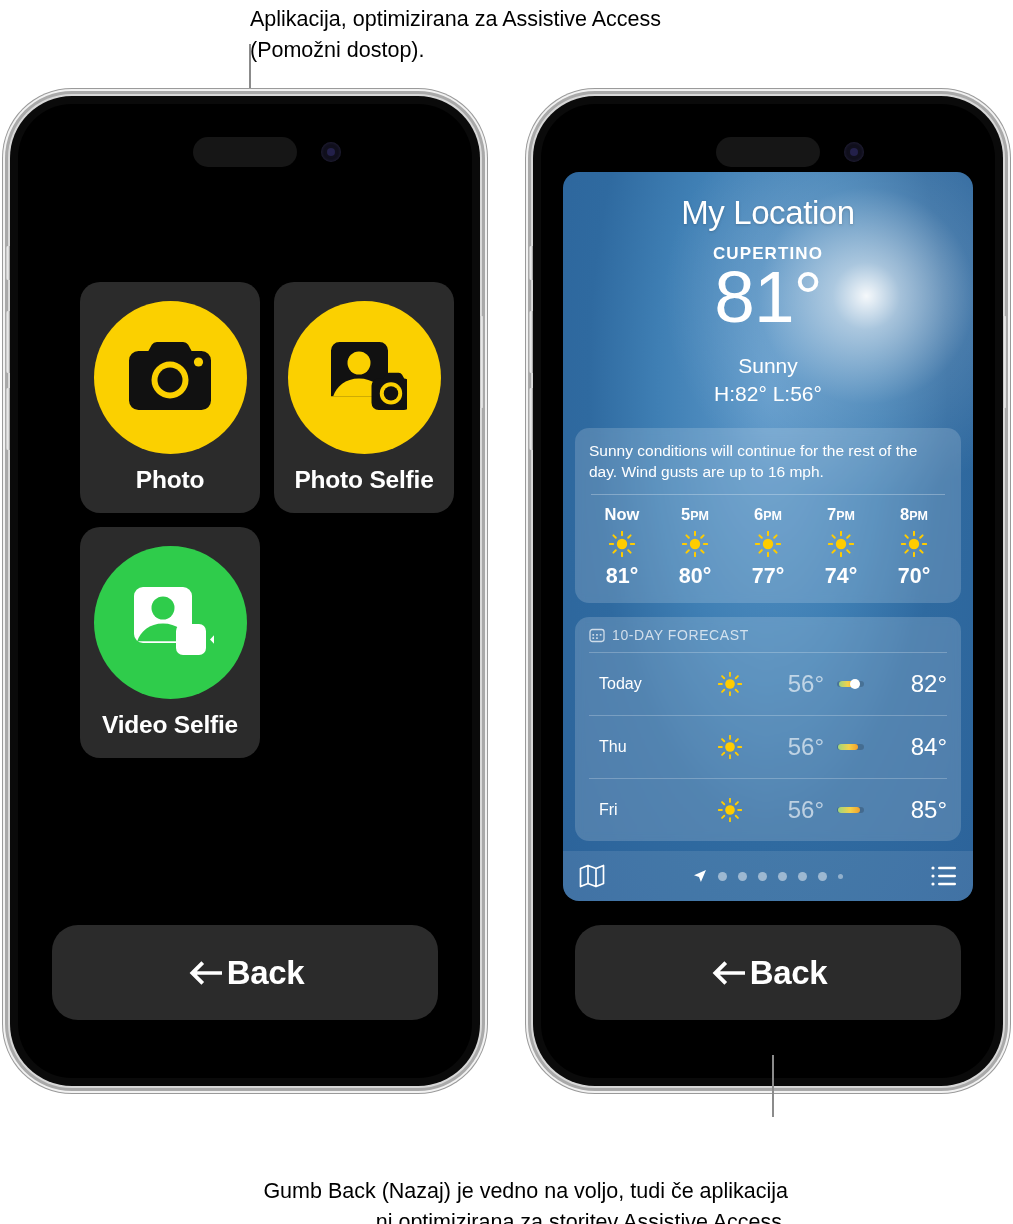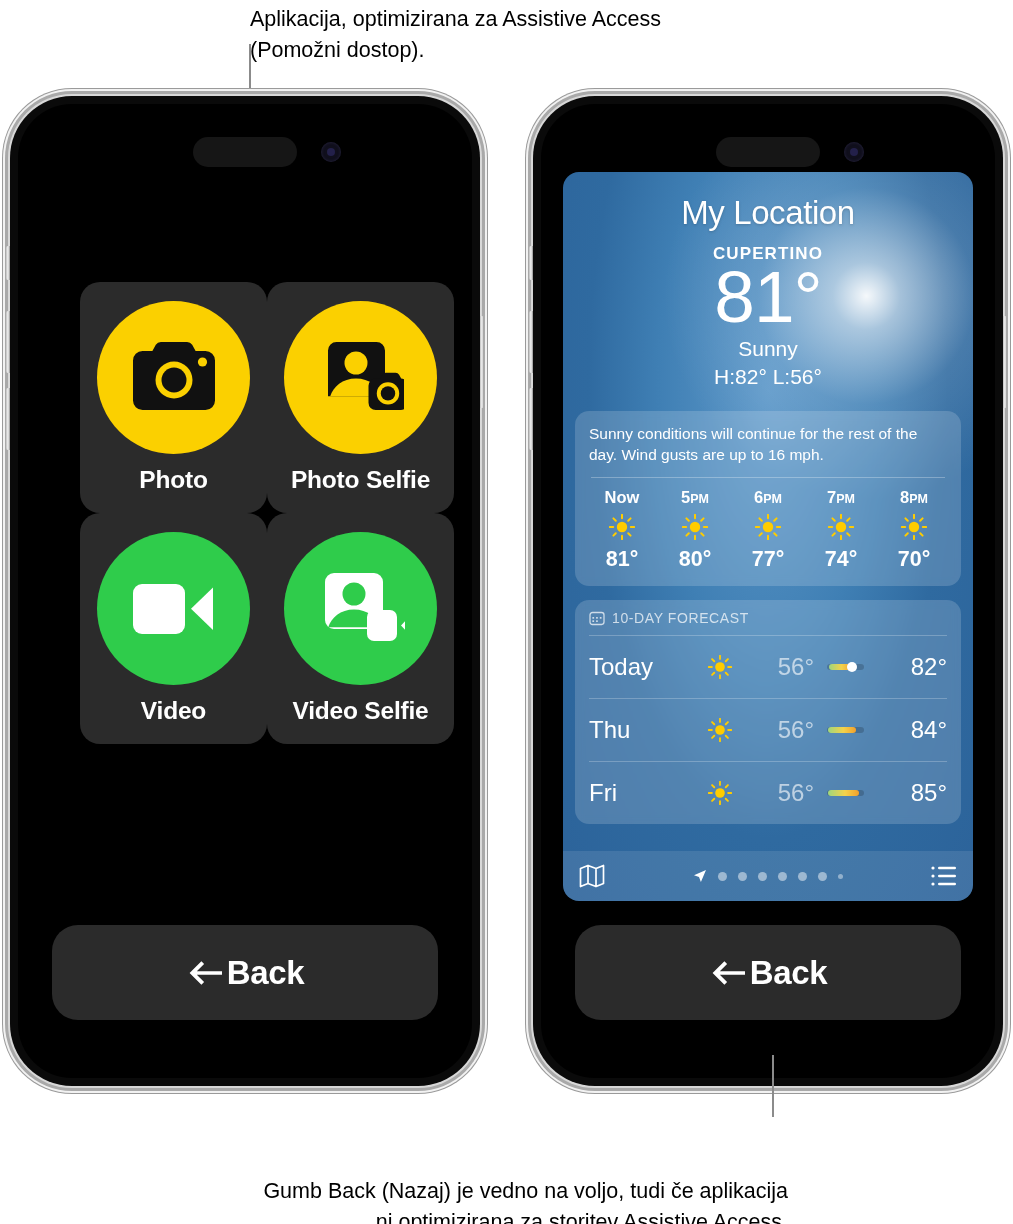--- a/index.html
+++ b/index.html
@@ -96,20 +96,21 @@
     color: #fff; font-size: 41px; font-weight: bold;
     letter-spacing: -0.5px; line-height: 1;
   }
 
   .tile-grid {
     position: absolute;
     left: 34px; top: 178px;
     width: 402px;
     display: grid;
     grid-template-columns: 1fr 1fr;
+    gap: 14px;
     padding-left: 28px;
   }
   .tile {
     background: #2b2b2b;
     border-radius: 20px;
     height: 231px;
     display: flex;
     flex-direction: column;
     align-items: center;
     justify-content: flex-start;
@@ -149,21 +150,21 @@
     overflow: hidden;
     background:
       radial-gradient(circle at 74% 17%, rgba(255,255,255,0.95) 0%, rgba(255,255,255,0.55) 5%, rgba(255,255,255,0.12) 16%, rgba(255,255,255,0) 30%),
       radial-gradient(ellipse at 50% 30%, #5d98c9 0%, #3f7fb4 38%, #2f6aa0 62%, #2c639a 100%);
     color: #fff;
   }
   .wx-head { text-align: center; padding-top: 22px; }
   .wx-loc   { font-size: 33px; font-weight: normal; letter-spacing: -0.4px; text-shadow: 0 1px 3px rgba(0,0,0,.18); }
   .wx-city  { font-size: 17px; font-weight: bold; letter-spacing: 1.1px; margin-top: 12px; }
   .wx-temp  { font-size: 73px; font-weight: 300; line-height: 0.95; margin-top: -2px; letter-spacing: -1px; }
-  .wx-cond  { font-size: 21px; margin-top: 6px; }
+  .wx-cond  { font-size: 21px; margin-top: 23px; }
   .wx-hilo  { font-size: 21px; margin-top: 4px; }
 
   .wx-card {
     margin: 0 12px;
     background: rgba(255,255,255,0.17);
     border-radius: 14px;
     backdrop-filter: blur(4px);
   }
   #hourly-card { margin-top: 22px; padding: 12px 14px 14px; }
   .wx-summary { font-size: 15.5px; line-height: 21px; }
@@ -181,21 +182,21 @@
     font-size: 14px; letter-spacing: 0.6px;
     color: rgba(255,255,255,0.72);
     padding-bottom: 9px;
   }
   .daily-head svg { width: 16px; height: 16px; display: block; }
   .daily-row {
     display: flex; align-items: center;
     height: 63px;
     border-top: 1px solid rgba(255,255,255,0.23);
   }
-  .d-day  { width: 105px; font-size: 24px; }
+  .d-day  { width: 105px; font-size: 16px; margin-left: 10px; }
   .d-ico  { width: 52px; display: flex; justify-content: center; }
   .d-ico svg { width: 24px; height: 24px; }
   .d-lo   { width: 68px; text-align: right; font-size: 24px; color: rgba(255,255,255,0.62); }
   .d-bar  {
     flex: 1; height: 6px; margin: 0 13px;
     border-radius: 3px; background: rgba(0,0,0,0.18);
     position: relative;
   }
   .d-bar i {
     position: absolute; top: 0; height: 6px; border-radius: 3px;
@@ -261,29 +262,20 @@
               <path fill="#FBD000" d="M38 38.5c-13.5 0-22.8 8.2-25.8 17.8h51.6C60.8 46.7 51.5 38.5 38 38.5z"></path>
               <path fill="#FBD000" d="M50 45 h40 v36 h-40z" opacity="0"></path>
               <path fill="#111" d="M50.5 45.8A7.2 7.2 0 0 1 57.7 38.6h4.5l2.1-3.9a4.1 4.1 0 0 1 3.6-1.9h9.6a4.1 4.1 0 0 1 3.6 1.9l2.1 3.9h0A7.2 7.2 0 0 1 90 45.8v17A7.2 7.2 0 0 1 82.8 70H57.7a7.2 7.2 0 0 1-7.2-7.2z"></path>
               <circle cx="70" cy="53.4" r="11.2" fill="#FBD000"></circle>
               <circle cx="70" cy="53.4" r="7.2" fill="#111"></circle>
             </svg>
           </div>
           <div class="tile-label">Photo Selfie</div>
         </div>
 
-        <div class="tile">
-          <div class="tile-circle" style="background:#2FCC4B">
-            <svg width="86" height="60" viewBox="0 0 86 60" aria-hidden="true">
-              <rect x="2" y="5" width="52" height="50" rx="9" fill="#fff"></rect>
-              <path fill="#fff" d="M60 29.8 82 8.5v42.6z"></path>
-            </svg>
-          </div>
-          <div class="tile-label">Video</div>
-        </div>
 
         <div class="tile">
           <div class="tile-circle" style="background:#2FCC4B">
             <svg width="88" height="76" viewBox="0 0 88 76" aria-hidden="true">
               <rect x="8" y="2" width="58" height="56" rx="9" fill="#fff"></rect>
               <circle cx="37" cy="23" r="11.5" fill="#2FCC4B"></circle>
               <path fill="#2FCC4B" d="M37 38.5c-13.5 0-22.8 8.2-25.8 17.8h51.6C59.8 46.7 50.5 38.5 37 38.5z"></path>
               <rect x="50" y="39" width="30" height="31" rx="7" fill="#fff"></rect>
               <path fill="#fff" d="M84 54.5 95 43v23z"></path>
             </svg>

